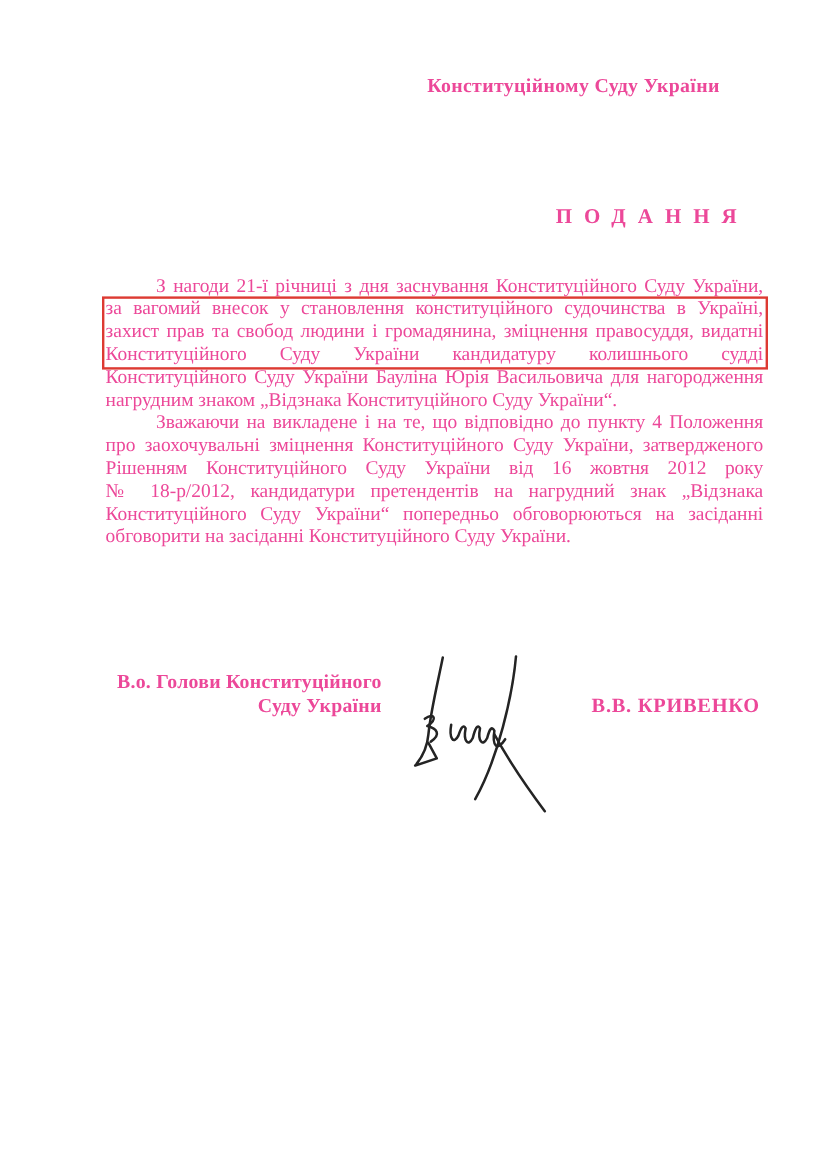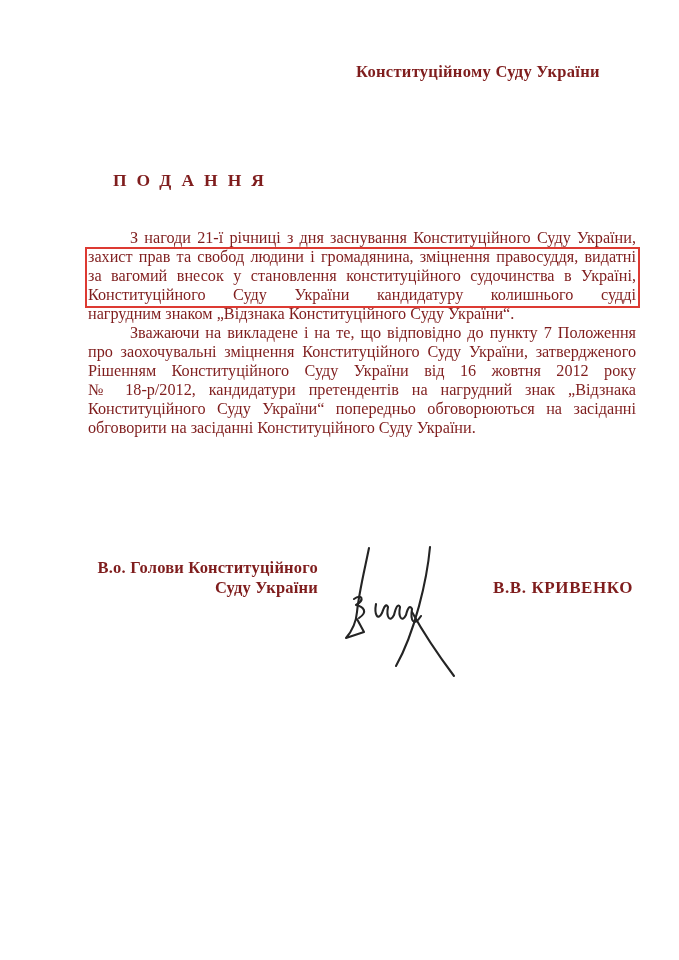--- a/index.html
+++ b/index.html
@@ -1,31 +1,31 @@
 <!DOCTYPE html>
 <html><head>
 <meta charset="utf-8">
 <style>
   html,body { margin:0; padding:0; background:#ffffff; }
   .page {
     position:relative;
     width:679px; height:960px;
     background:#ffffff;
     font-family:"Liberation Serif", serif;
-    color:#7f1d1d;
+    color:#ec4899;
     overflow:hidden;
   }
   .recipient {
     position:absolute; left:356px; top:62px;
     font-size:16.5px; font-weight:bold; white-space:nowrap;
     letter-spacing:0.3px;
   }
   .doc-title {
-    position:absolute; left:103px; top:170px; width:548px;
-    text-align:left; font-size:17.5px; font-weight:bold;
+    position:absolute; left:76px; top:170px; width:548px;
+    text-align:right; font-size:17.5px; font-weight:bold;
     letter-spacing:10px; text-indent:10px;
   }
   .doc-body {
     position:absolute; left:88px; top:229px; width:548px;
     font-size:16.2px; line-height:19px;
   }
   .line {
     text-align:justify;
     text-align-last:justify;
     height:19px; overflow:visible; white-space:normal;
@@ -61,25 +61,26 @@
 <body>
 
 <div class="page">
 
   <div class="recipient">Конституційному Суду України</div>
 
   <div class="doc-title">ПОДАННЯ</div>
 
   <div class="doc-body">
     <div class="line para-start">З нагоди 21-ї річниці з дня заснування Конституційного Суду України,</div>
+    <div class="line">за вагомий внесок у становлення конституційного судочинства в Україні,</div>
     <div class="line">захист прав та свобод людини і громадянина, зміцнення правосуддя, видатні</div>
-    <div class="line">за вагомий внесок у становлення конституційного судочинства в Україні,</div>
     <div class="line">Конституційного Суду України кандидатуру колишнього судді</div>
+    <div class="line">Конституційного Суду України Бауліна Юрія Васильовича для нагородження</div>
     <div class="line para-end">нагрудним знаком „Відзнака Конституційного Суду України“.</div>
-    <div class="line para-start">Зважаючи на викладене і на те, що відповідно до пункту 7 Положення</div>
+    <div class="line para-start">Зважаючи на викладене і на те, що відповідно до пункту 4 Положення</div>
     <div class="line">про заохочувальні зміцнення Конституційного Суду України, затвердженого</div>
     <div class="line">Рішенням Конституційного Суду України від 16 жовтня 2012 року</div>
     <div class="line">№ 18-р/2012, кандидатури претендентів на нагрудний знак „Відзнака</div>
     <div class="line">Конституційного Суду України“ попередньо обговорюються на засіданні</div>
     <div class="line para-end">обговорити на засіданні Конституційного Суду України.</div>
   </div>
 
   <div class="highlight-box" style="border-color: rgb(221, 58, 50);"></div>
 
   <div class="sig-position">

